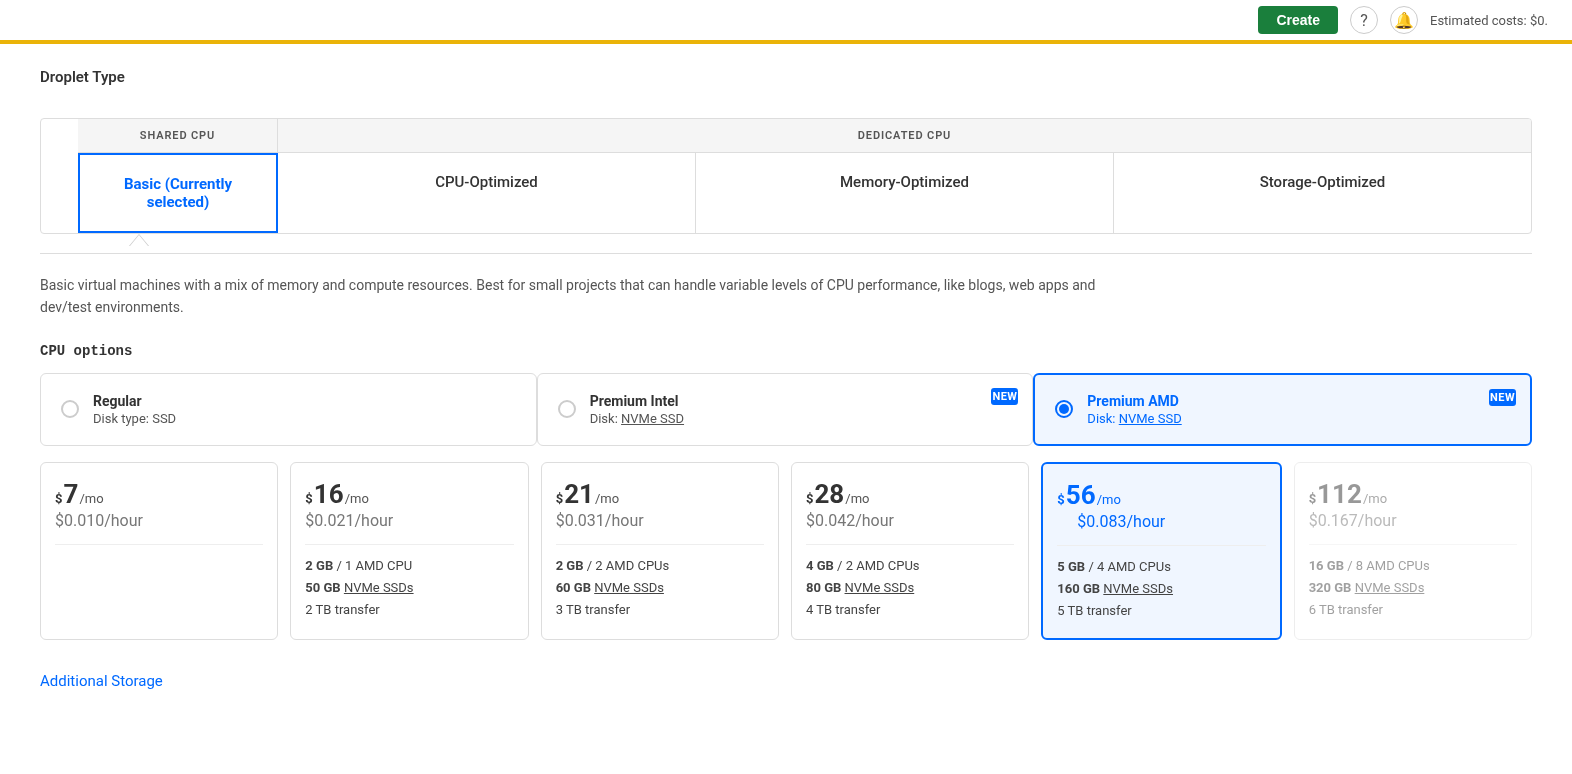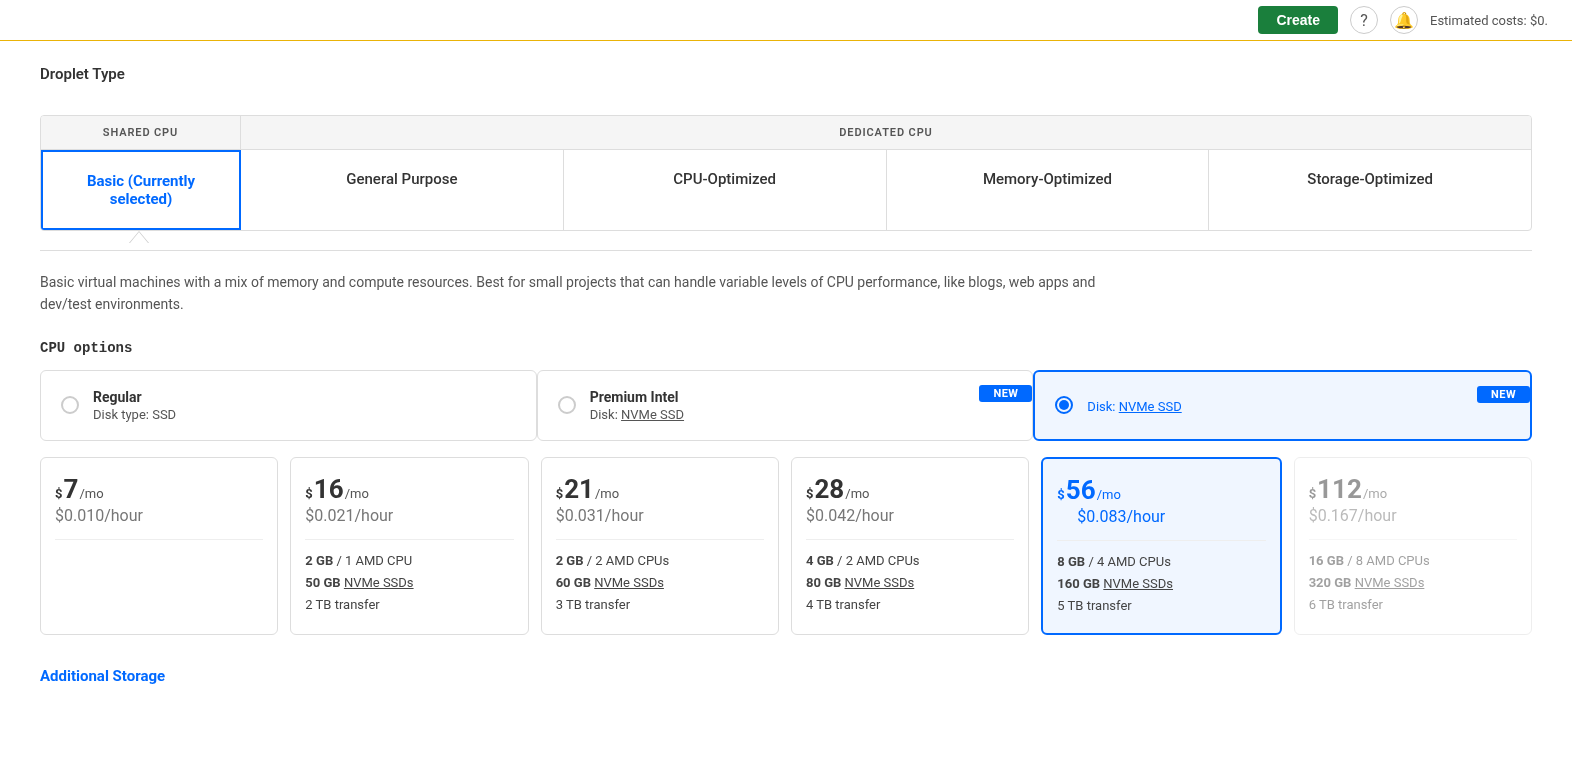--- a/index.html
+++ b/index.html
@@ -7,21 +7,21 @@
       font-family: -apple-system, BlinkMacSystemFont, 'Segoe UI', Roboto, sans-serif;
       background: #fff;
       color: #333;
       font-size: 14px;
     }
     .top-bar {
       display: flex;
       justify-content: flex-end;
       align-items: center;
       padding: 6px 24px;
-      border-bottom: 1px solid #eab308;
+      border-bottom: 4px solid #eab308;
       gap: 12px;
     }
     .create-btn {
       background: #1a7f3c;
       color: #fff;
       border: none;
       border-radius: 4px;
       padding: 6px 18px;
       font-size: 14px;
       font-weight: 600;
@@ -51,20 +51,21 @@
       margin-bottom: 32px;
     }
     
     .droplet-type-container {
       border: 1px solid #ddd;
       border-radius: 4px;
       overflow: hidden;
       display: flex;
       flex-direction: column;
       margin-bottom: 0;
+      padding-left: 37px;
     }
     .type-header-row {
       display: flex;
       background: #f5f5f5;
       border-bottom: 1px solid #ddd;
     }
     .type-header-cell {
       flex: 1;
       text-align: center;
       padding: 10px;
@@ -160,25 +161,25 @@
       color: #555;
       margin-top: 2px;
     }
     .cpu-option-disk span.nvme { text-decoration: underline; }
     .cpu-option-card.selected .cpu-option-disk { color: #0069ff; }
     .new-badge {
       background: #0069ff;
       color: #fff;
       font-size: 11px;
       font-weight: 700;
-      padding: 2px 14px;
+      padding: 2px 1px;
       border-radius: 3px;
       letter-spacing: 0.04em;
       position: absolute;
-      right: 0;
+      right: 14px;
       top: 14px;
     }
     
     .pricing-cards-row {
       display: flex;
       gap: 12px;
       margin-bottom: 32px;
     }
     .pricing-card {
       flex: 1;
@@ -235,21 +236,21 @@
     .pricing-spec {
       font-size: 13px;
       color: #444;
       line-height: 1.7;
     }
     .pricing-spec .highlight { font-weight: 700; }
     .pricing-spec .nvme-text { text-decoration: underline; cursor: pointer; }
     
     .additional-storage-title {
       font-size: 15px;
-      font-weight: 700;
+      font-weight: 400;
       color: #0069ff;
     }
   </style>
 </head>
 <body>
 
 <div class="top-bar">
   <button class="create-btn">Create</button>
   <div class="icon-circle">?</div>
   <div class="icon-circle">🔔</div>
@@ -265,21 +266,20 @@
     <div class="type-header-row">
       <div class="type-header-cell shared">SHARED CPU</div>
       <div class="type-header-cell dedicated">DEDICATED CPU</div>
     </div>
 
     <div class="type-options-row">
       <div class="type-option shared-basic">
         <span>Basic</span>
         <span class="selected-label">(Currently selected)</span>
       </div>
-      <div class="type-option">General Purpose</div>
       <div class="type-option">CPU-Optimized</div>
       <div class="type-option">Memory-Optimized</div>
       <div class="type-option">Storage-Optimized</div>
     </div>
   </div>
 
   <div style="position: relative; height: 20px; margin-bottom: 0;">
     <div style="position: absolute; left: 89px; top: 0; width: 0; height: 0; border-left: 10px solid transparent; border-right: 10px solid transparent; border-bottom: 12px solid #ccc;"></div>
     <div style="position: absolute; left: 90px; top: 1px; width: 0; height: 0; border-left: 9px solid transparent; border-right: 9px solid transparent; border-bottom: 11px solid #fff;"></div>
     <div style="position: absolute; bottom: 0; left: 0; right: 0; border-top: 1px solid #ddd;"></div>
@@ -306,20 +306,21 @@
         <div class="cpu-option-disk">Disk: <span style="text-decoration:underline;">NVMe SSD</span></div>
       </div>
       <span class="new-badge">NEW</span>
     </div>
 
     <div class="cpu-option-card selected" style="position:relative;">
       <div class="radio-btn selected">
         <div class="radio-inner"></div>
       </div>
       <div class="cpu-option-info">
+        <div class="cpu-option-name">Premium AMD</div>
         <div class="cpu-option-disk">
           Disk: <span class="nvme" style="text-decoration:underline; color:#0069ff;">NVMe SSD</span>
         </div>
       </div>
       <span class="new-badge">NEW</span>
     </div>
 
   </div>
 
   <div class="pricing-cards-row">
@@ -381,21 +382,21 @@
 
     <div class="pricing-card selected">
       <div class="price-row">
         <span class="price-dollar" style="color:#0069ff;">$</span>
         <span class="price-main" style="color:#0069ff;">56</span>
         <span class="price-period" style="color:#0069ff;">/mo</span>
       </div>
       <div class="price-hourly" style="color:#0069ff;">$0.083/hour</div>
       <hr class="pricing-divider">
       <div class="pricing-spec">
-        <span class="highlight">8 GB</span> / 4 AMD CPUs<br>
+        <span class="highlight">5 GB</span> / 4 AMD CPUs<br>
         <span class="highlight">160 GB</span> <span class="nvme-text">NVMe SSDs</span><br>
         5 TB transfer
       </div>
     </div>
 
     <div class="pricing-card disabled">
       <div class="price-row">
         <span class="price-dollar">$</span>
         <span class="price-main">112</span>
         <span class="price-period">/mo</span>

